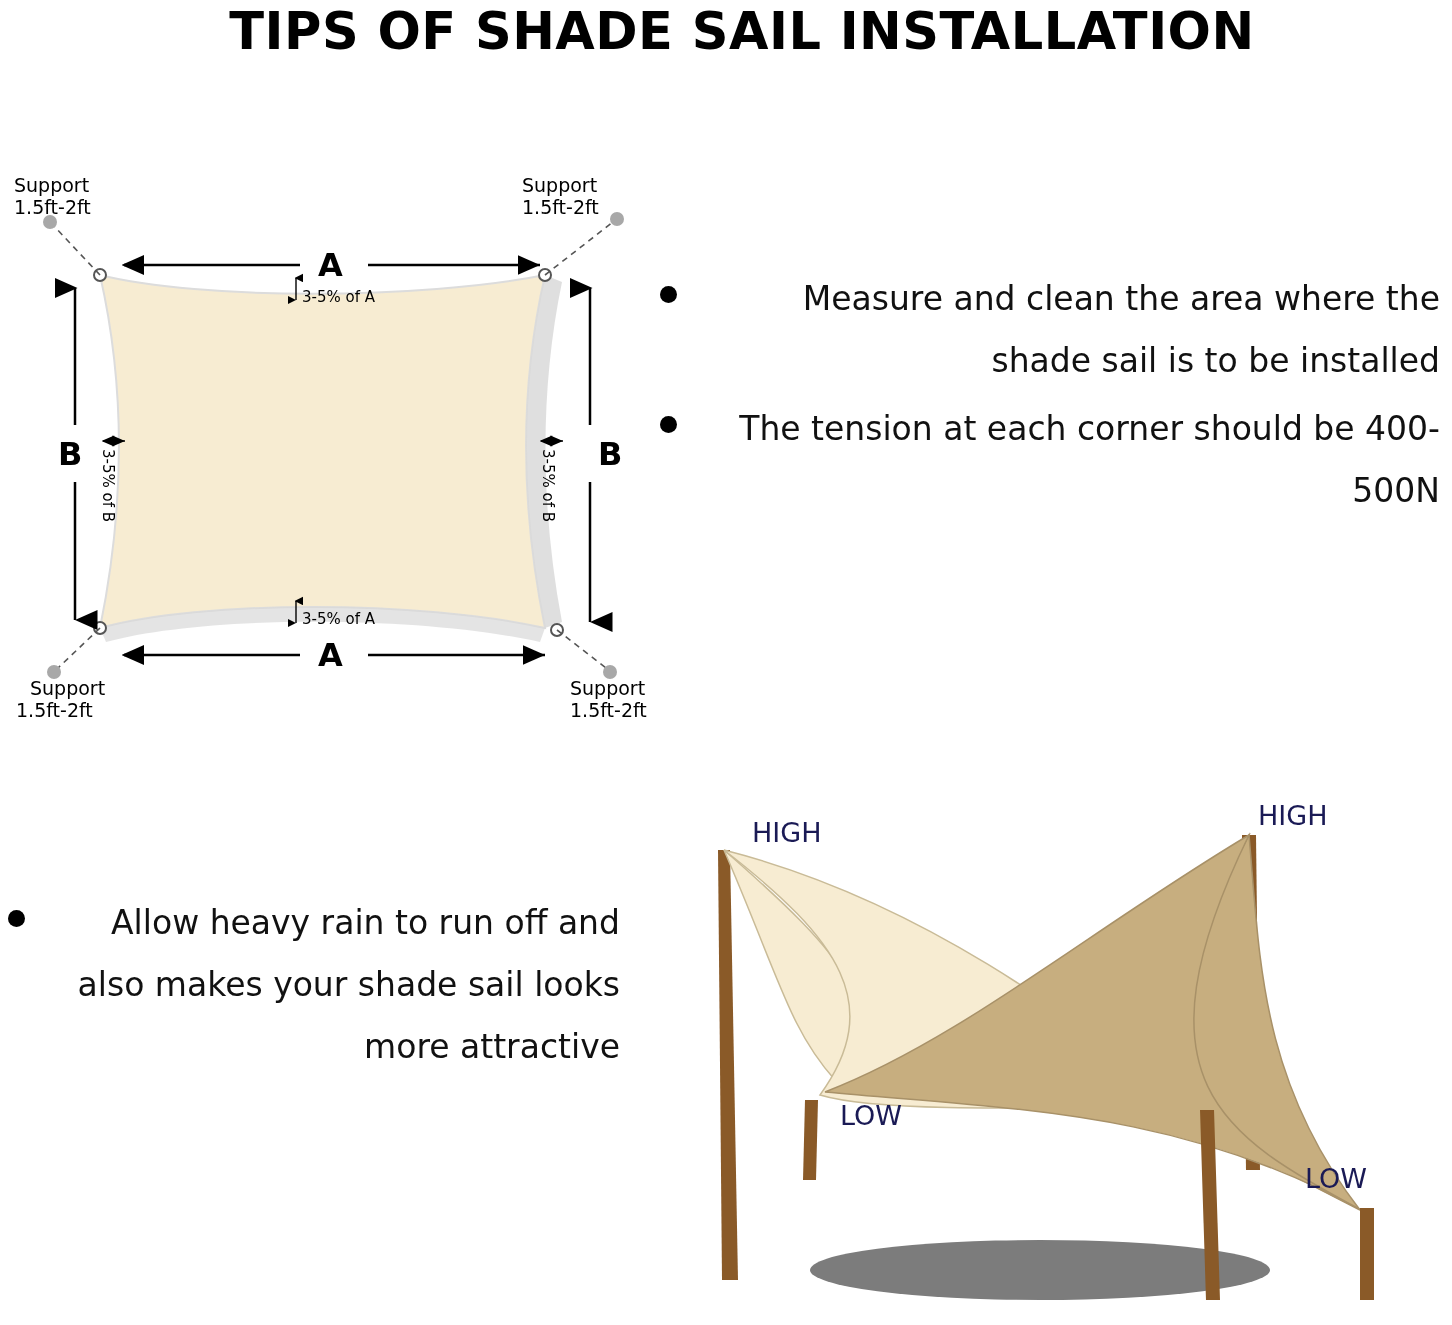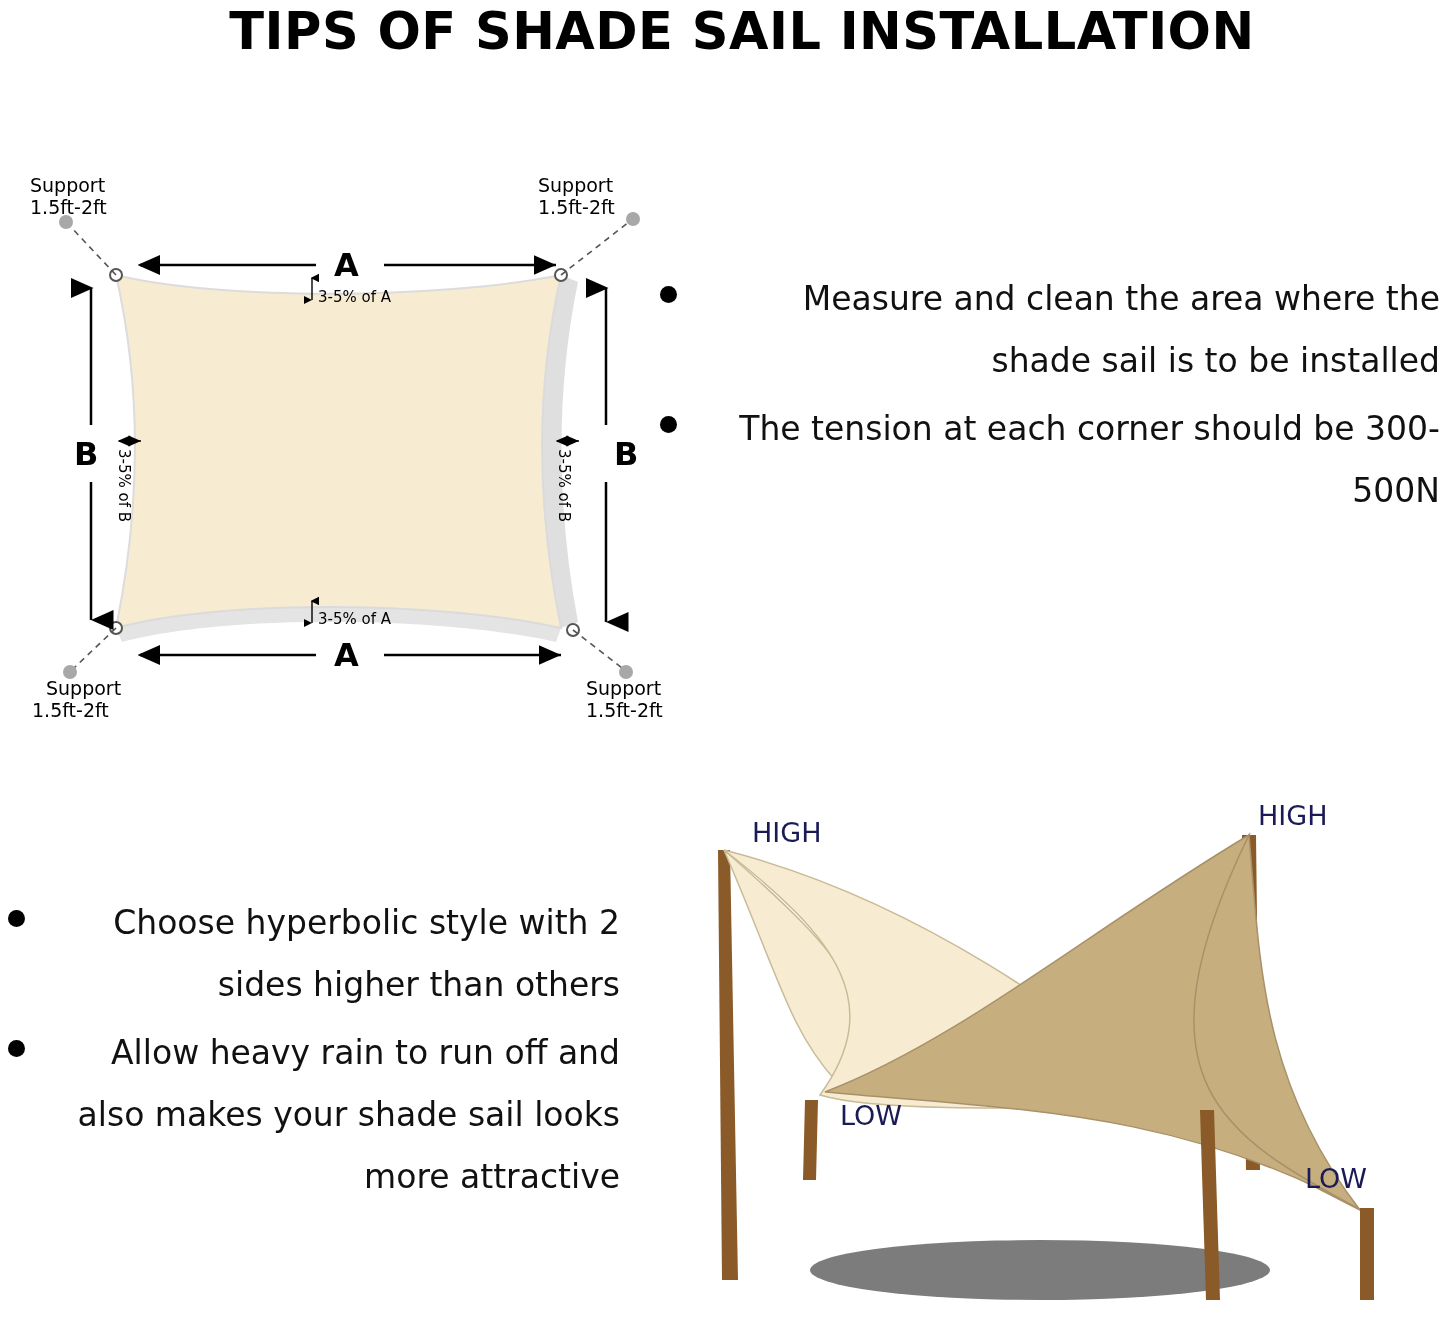--- a/index.html
+++ b/index.html
@@ -30,21 +30,21 @@
     font-weight: bold;
     font-size: 51px;
     letter-spacing: 0.5px;
     color: #000;
     white-space: nowrap;
   }
 
   
   .diagram-top {
     position: absolute;
-    left: 16px;
+    left: 0px;
     top: 160px;
     width: 660px;
     height: 580px;
   }
   .diagram-top svg { display: block; }
 
   
   .bullets {
     position: absolute;
     list-style: none;
@@ -218,25 +218,24 @@
       </g>
       <g>
         <line x1="541" y1="281" x2="563" y2="281" stroke="#000" stroke-width="1.4" marker-start="url(#arrL)" marker-end="url(#arrR)"></line>
         <text class="lbl lbl-pct" x="543" y="289" transform="rotate(90 543 289)">3-5% of B</text>
       </g>
     </svg>
   </div>
 
   <ul class="bullets" id="bullets-top">
     <li>Measure and clean the area where the shade sail is to be installed</li>
-    <li>The tension at each corner should be 300-500N</li>
+    <li>The tension at each corner should be 400-500N</li>
   </ul>
 
   <ul class="bullets" id="bullets-bottom">
-    <li>Choose hyperbolic style with 2 sides higher than others</li>
     <li>Allow heavy rain to run off and also makes your shade sail looks more attractive</li>
   </ul>
 
   <div class="diagram-bottom">
     <svg width="792" height="545" viewBox="0 0 792 545" xmlns="http://www.w3.org/2000/svg">
 
       <ellipse cx="380" cy="490" rx="230" ry="30" fill="#7c7c7c"></ellipse>
 
       <g>
         <path d="M58,70 L70,70 L78,500 L62,500 Z" fill="#8a5a28"></path>

